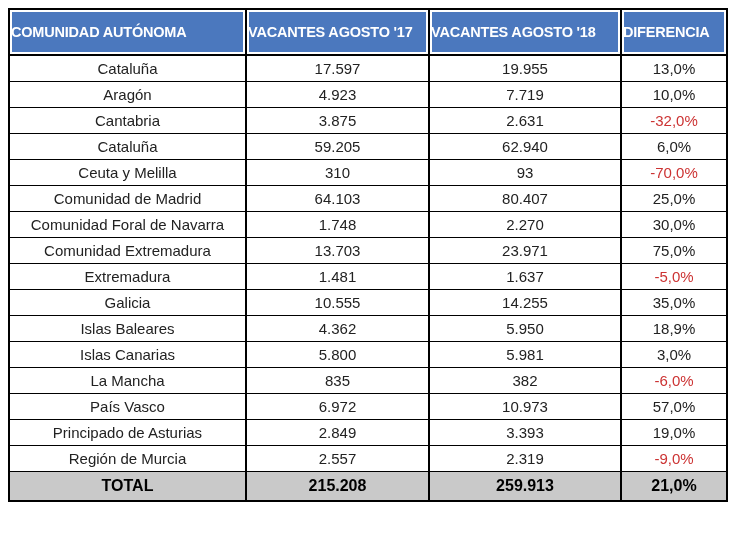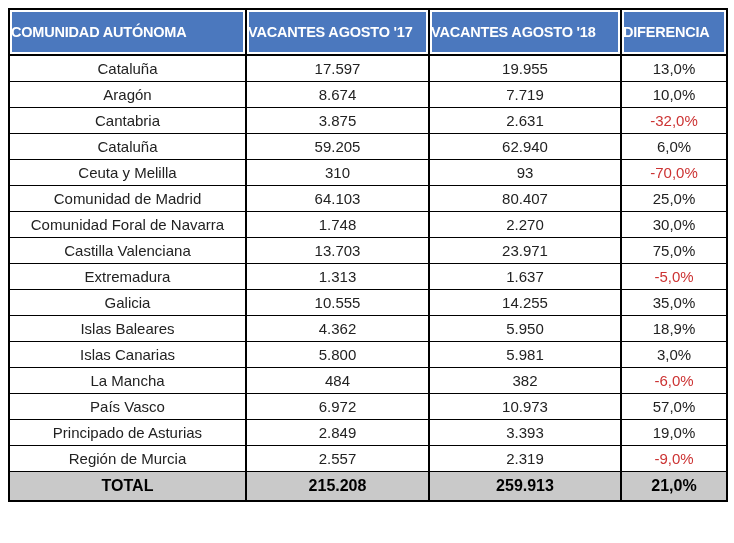--- a/index.html
+++ b/index.html
@@ -100,21 +100,21 @@
     </thead>
     <tbody id="rows-body">
         <tr>
     <td>Cataluña</td>
     <td>17.597</td>
     <td>19.955</td>
     <td>13,0%</td>
   </tr>
         <tr>
     <td>Aragón</td>
-    <td>8.674</td>
+    <td>4.923</td>
     <td>7.719</td>
     <td>10,0%</td>
   </tr>
         <tr>
     <td>Cantabria</td>
     <td>3.875</td>
     <td>2.631</td>
     <td class="neg">-32,0%</td>
   </tr>
         <tr>
@@ -135,28 +135,28 @@
     <td>80.407</td>
     <td>25,0%</td>
   </tr>
         <tr>
     <td>Comunidad Foral de Navarra</td>
     <td>1.748</td>
     <td>2.270</td>
     <td>30,0%</td>
   </tr>
         <tr>
-    <td>Castilla Valenciana</td>
+    <td>Comunidad Extremadura</td>
     <td>13.703</td>
     <td>23.971</td>
     <td>75,0%</td>
   </tr>
         <tr>
     <td>Extremadura</td>
-    <td>1.313</td>
+    <td>1.481</td>
     <td>1.637</td>
     <td class="neg">-5,0%</td>
   </tr>
         <tr>
     <td>Galicia</td>
     <td>10.555</td>
     <td>14.255</td>
     <td>35,0%</td>
   </tr>
         <tr>
@@ -166,21 +166,21 @@
     <td>18,9%</td>
   </tr>
         <tr>
     <td>Islas Canarias</td>
     <td>5.800</td>
     <td>5.981</td>
     <td>3,0%</td>
   </tr>
         <tr>
     <td>La Mancha</td>
-    <td>484</td>
+    <td>835</td>
     <td>382</td>
     <td class="neg">-6,0%</td>
   </tr>
         <tr>
     <td>País Vasco</td>
     <td>6.972</td>
     <td>10.973</td>
     <td>57,0%</td>
   </tr>
         <tr>

